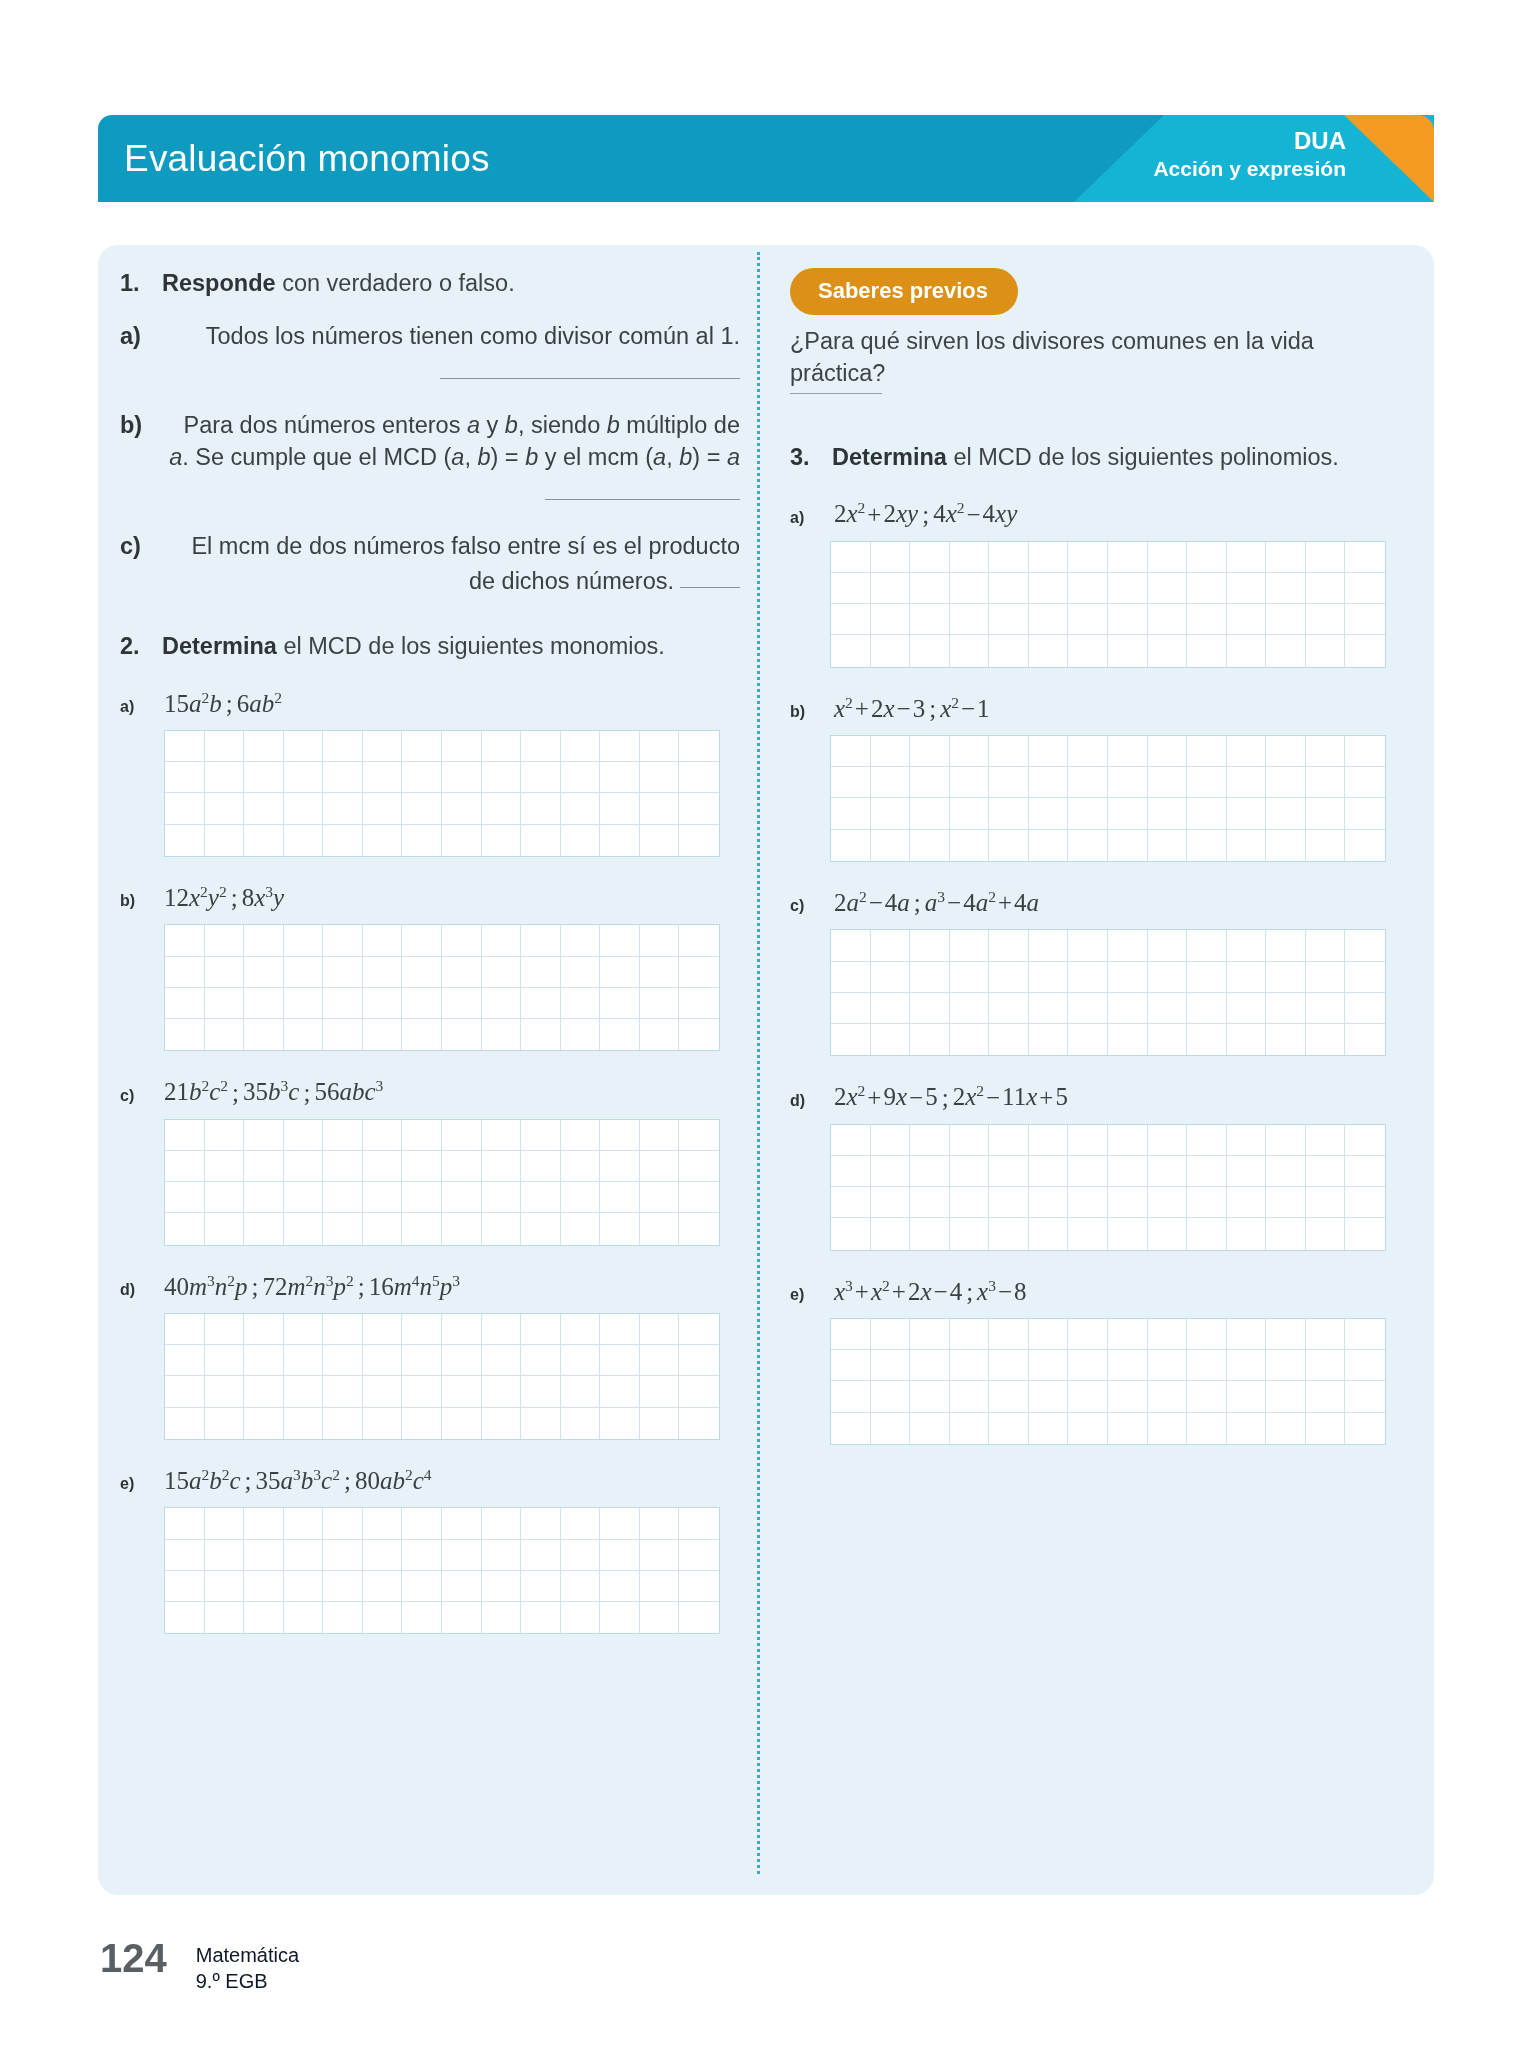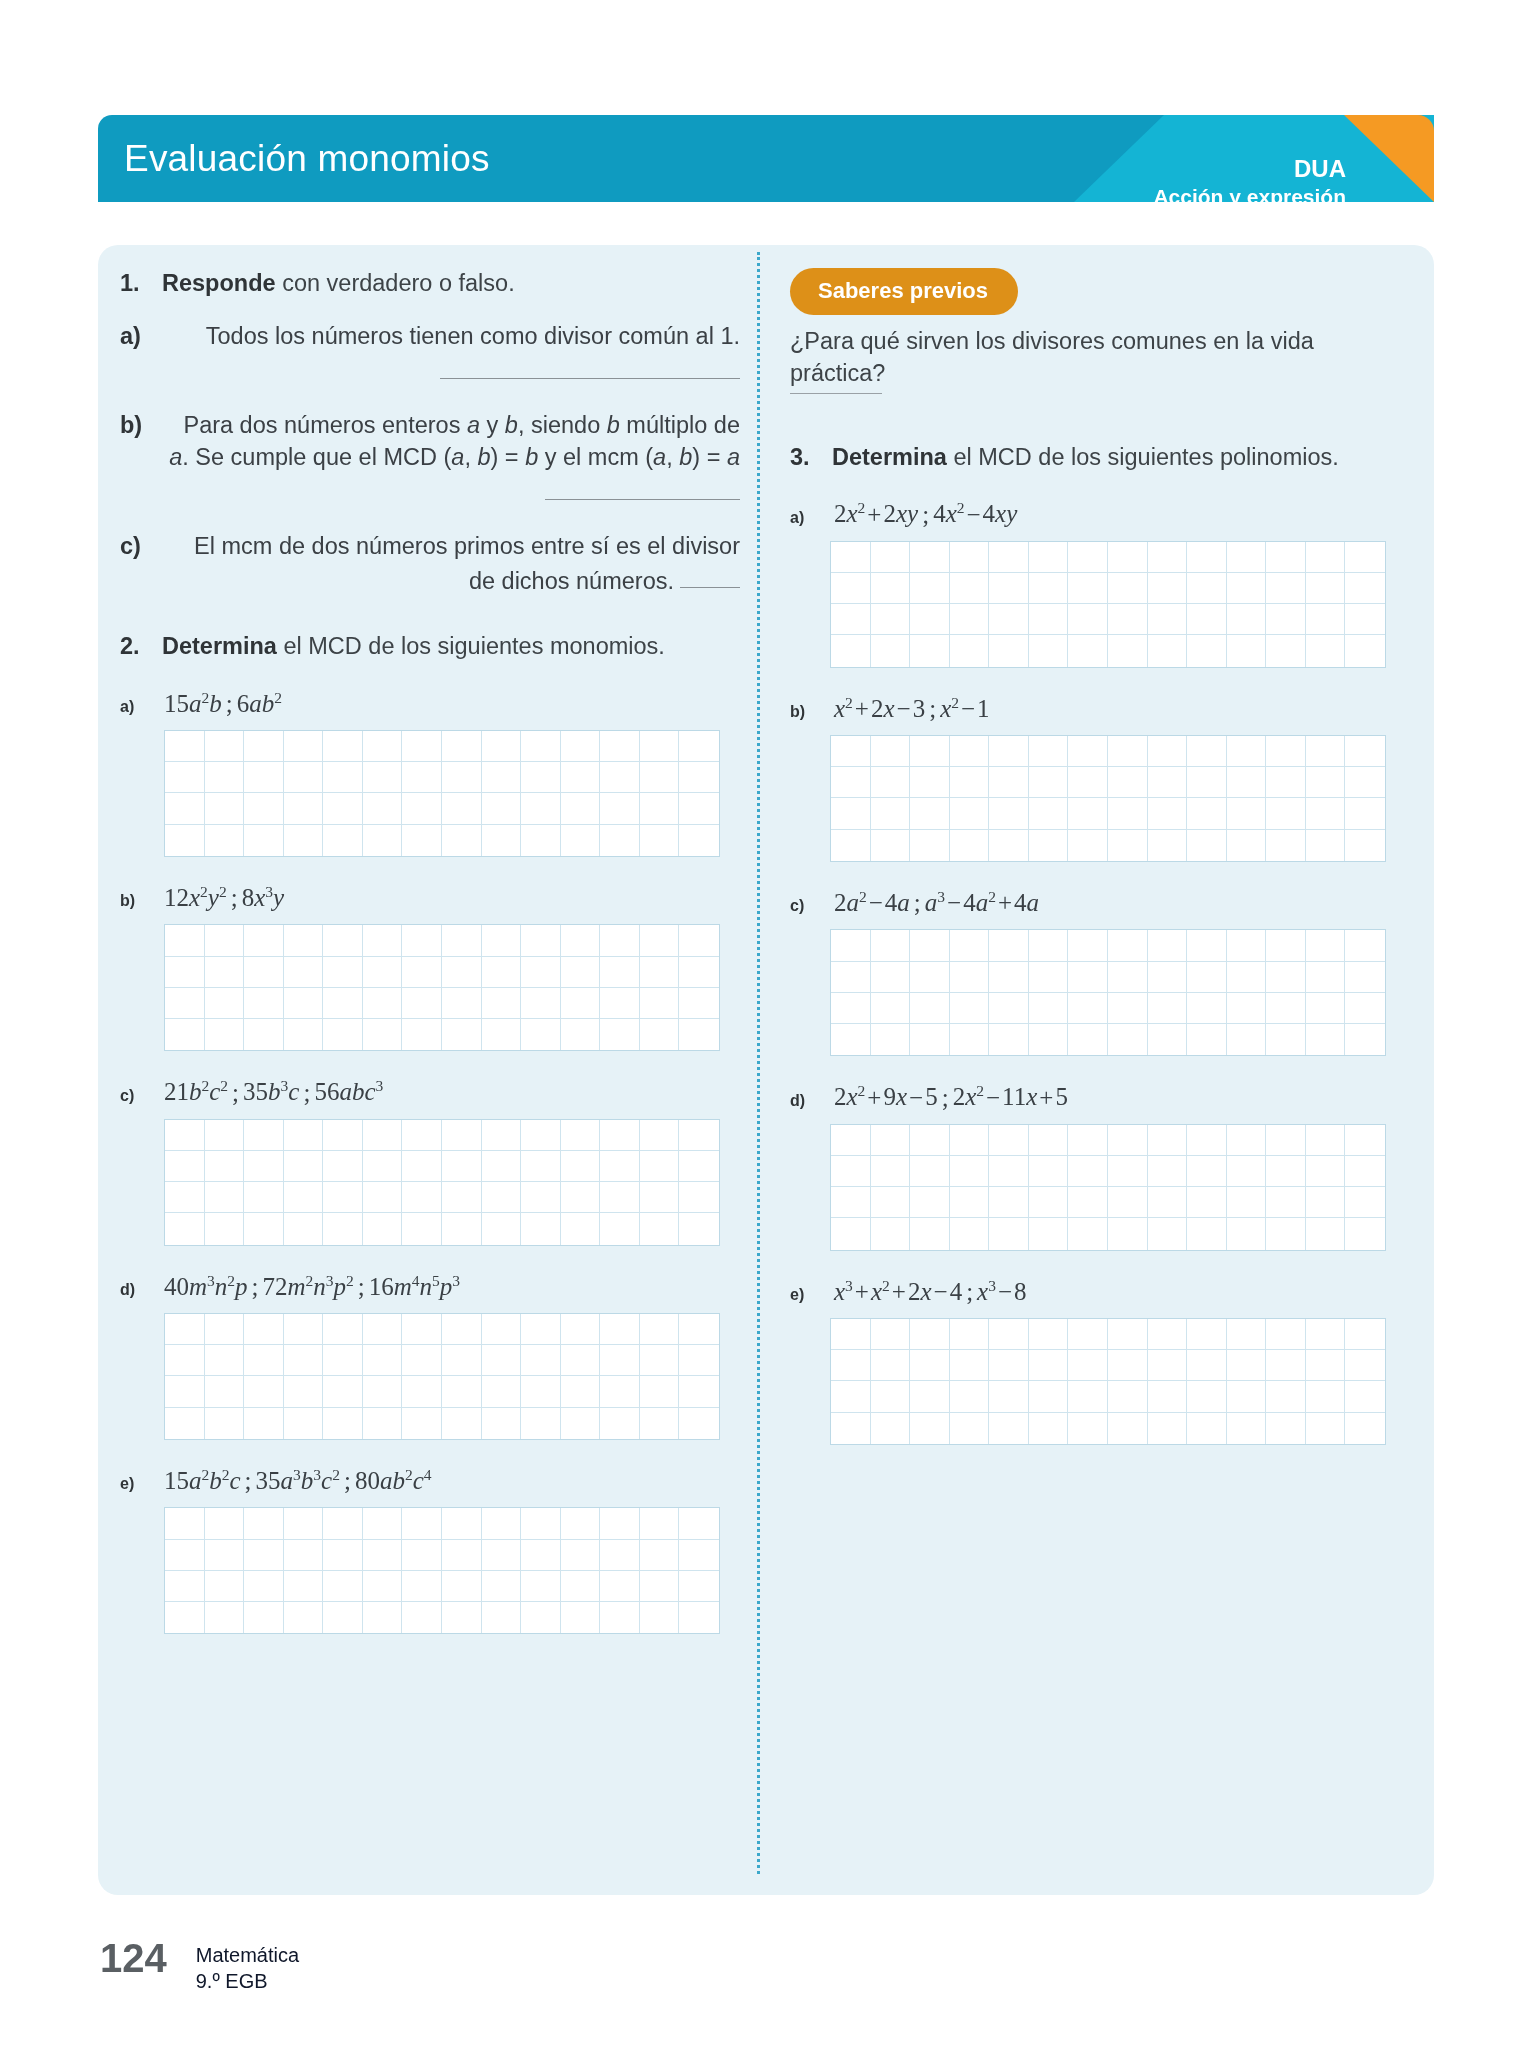--- a/index.html
+++ b/index.html
@@ -61,21 +61,20 @@
     color: #ffffff;
     letter-spacing: 0.2px;
   }
   .banner-dua {
     position: absolute;
     right: 88px;
     top: 11px;
     text-align: right;
     color: #ffffff;
     line-height: 1.26;
-    margin-top: 28px;
   }
   .banner-dua .dua-title {
     font-size: 24px;
     font-weight: bold;
     display: block;
   }
   .banner-dua .dua-sub {
     font-size: 21px;
     font-weight: bold;
     display: block;
@@ -301,21 +300,21 @@
       <span class="item-body"><span>Todos los números tienen como divisor común al 1.</span><span class="blank w-long"></span></span>
     </div>
 
     <div class="item">
       <span class="item-letter">b)</span>
       <span class="item-body">Para dos números enteros <i>a</i> y <i>b</i>, siendo <i>b</i> múltiplo de <i>a</i>. Se cumple que el MCD (<i>a</i>, <i>b</i>) = <i>b</i> y el mcm (<i>a</i>, <i>b</i>) = <i>a</i><span class="blank w-mid"></span></span>
     </div>
 
     <div class="item">
       <span class="item-letter">c)</span>
-      <span class="item-body"><span>El mcm de dos números primos entre sí es el divisor de dichos números.</span><span class="blank w-short"></span></span>
+      <span class="item-body"><span>El mcm de dos números falso entre sí es el producto de dichos números.</span><span class="blank w-short"></span></span>
     </div>
   </div>
 
   <div class="ex" style="margin-top:34px;">
     <div class="ex-head">
       <span class="ex-num">2.</span>
       <span class="ex-text"><b>Determina</b><span> el MCD de los siguientes monomios.</span></span>
     </div>
 
     <div class="item-math">

